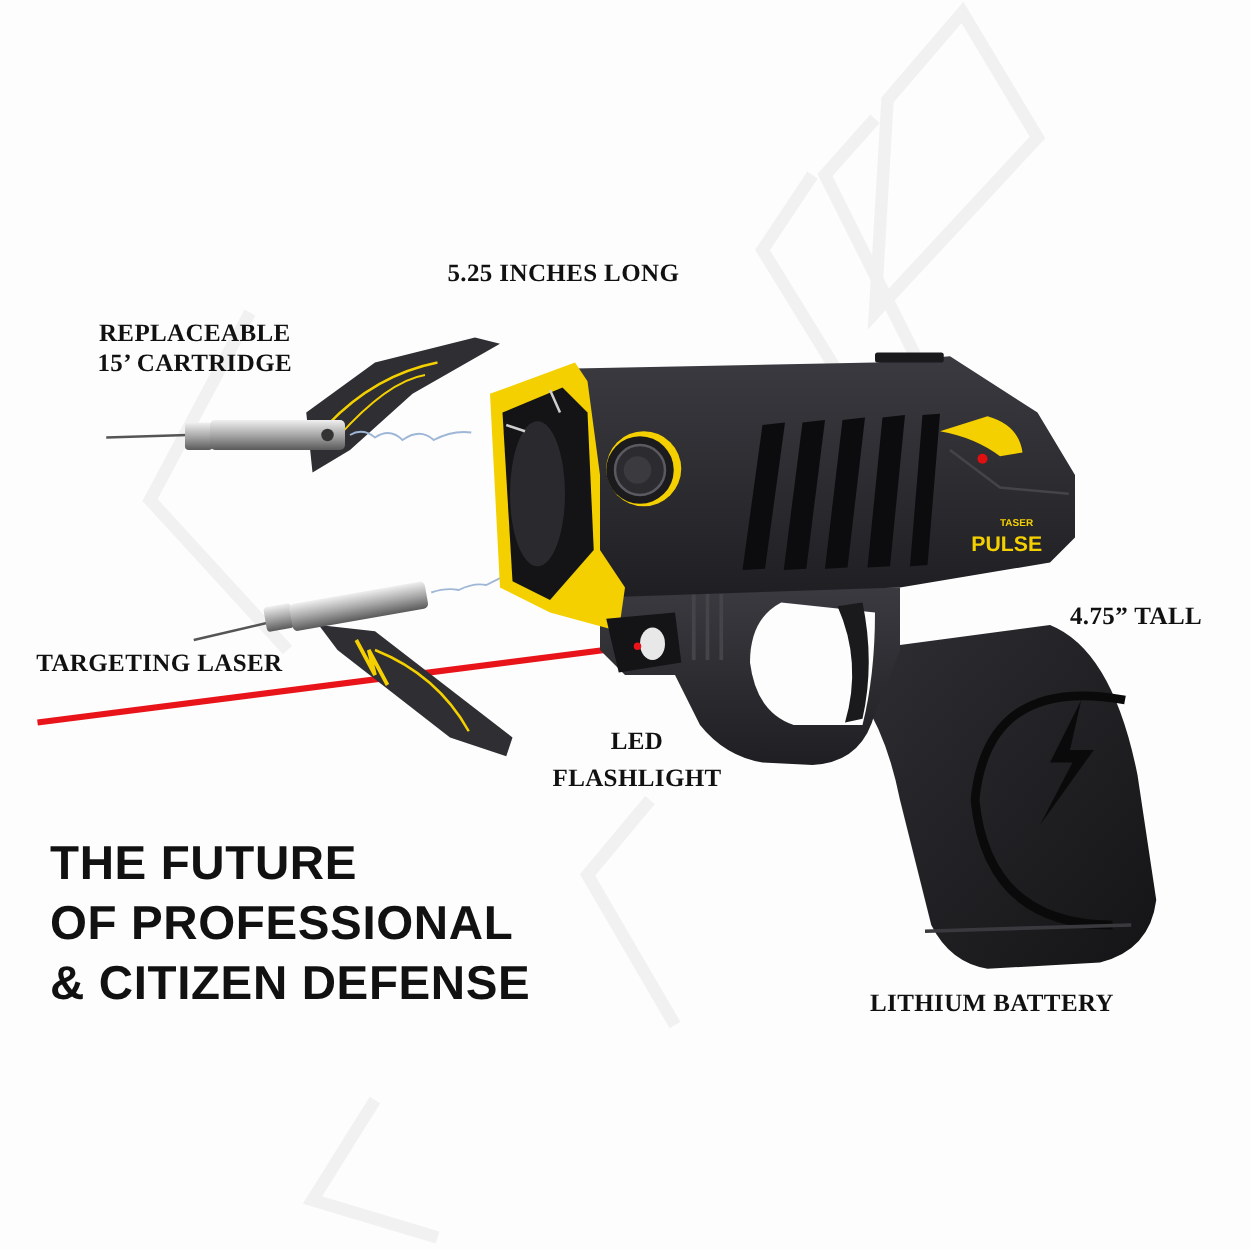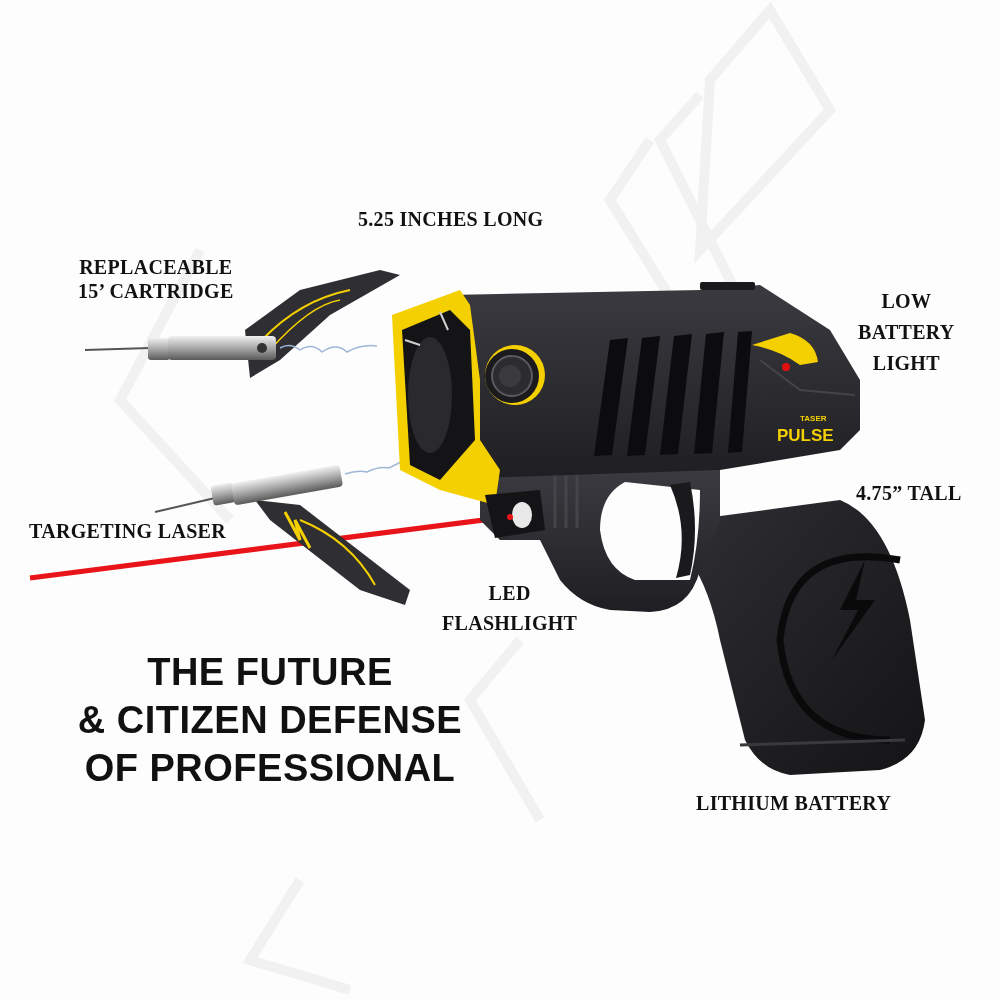--- a/index.html
+++ b/index.html
@@ -2,21 +2,21 @@
 <html><head>
 <meta charset="utf-8">
 <style>
   html, body { margin: 0; padding: 0; background: #ffffff; }
   body { width: 1000px; height: 1000px; position: relative; overflow: hidden; font-family: "Liberation Sans", sans-serif; }
   .stage { position: absolute; left: 0; top: 0; width: 1000px; height: 1000px; background: #fdfdfd; }
   .watermark { position: absolute; left: 0; top: 0; width: 1000px; height: 1000px; }
   .product { position: absolute; left: 0; top: 0; width: 1000px; height: 1000px; }
   .label { position: absolute; font-family: Liberation Serif, serif; font-weight: bold; color: #111; text-align: center; line-height: 1.2; white-space: nowrap; letter-spacing: 0.3px; }
   .lbl-small { font-size: 20px; }
-  .headline { position: absolute; left: 40px; top: 648px; width: 460px; text-align: center; font-weight: bold; font-size: 38px; line-height: 48px; color: #111; letter-spacing: 0.5px; }
+  .headline { position: absolute; left: 40px; top: 667px; width: 460px; text-align: left; font-weight: bold; font-size: 38px; line-height: 48px; color: #111; letter-spacing: 0.5px; }
   .headline div { white-space: nowrap; }
 </style>
 </head>
 <body>
 
 <div class="stage">
 
   <svg class="watermark" viewBox="0 0 1000 1000">
     <g fill="none" stroke="#f1f1f1" stroke-width="10">
       <path d="M770 10 L830 110 L700 250 L710 80 Z"></path>
@@ -131,41 +131,36 @@
   <div class="label lbl-small" style="left:358px; top:207px;">
     <div>5.25 INCHES LONG</div>
   </div>
 
 
   <div class="label lbl-small" style="left:78px; top:255px;">
     <div>REPLACEABLE</div>
     <div>15’ CARTRIDGE</div>
   </div>
 
-  <div class="label lbl-small" style="left:858px; top:286px; line-height:31px;">
-    <div>LOW</div>
-    <div>BATTERY</div>
-    <div>LIGHT</div>
-  </div>
 
   <div class="label lbl-small" style="left:856px; top:481px;">
     <div>4.75” TALL</div>
   </div>
 
   <div class="label lbl-small" style="left:9px; top:519px;margin-left:20px;">
     <div>TARGETING LASER</div>
   </div>
 
   <div class="label lbl-small" style="left:442px; top:578px; line-height:30px;">
     <div>LED</div>
     <div>FLASHLIGHT</div>
   </div>
 
   <div class="label lbl-small" style="left:696px; top:791px;">
     <div>LITHIUM BATTERY</div>
   </div>
 
   <div class="headline">
     <div>THE FUTURE</div>
+    <div>OF PROFESSIONAL</div>
     <div>&amp; CITIZEN DEFENSE</div>
-    <div>OF PROFESSIONAL</div>
   </div>
 </div>
 
 </body></html>

